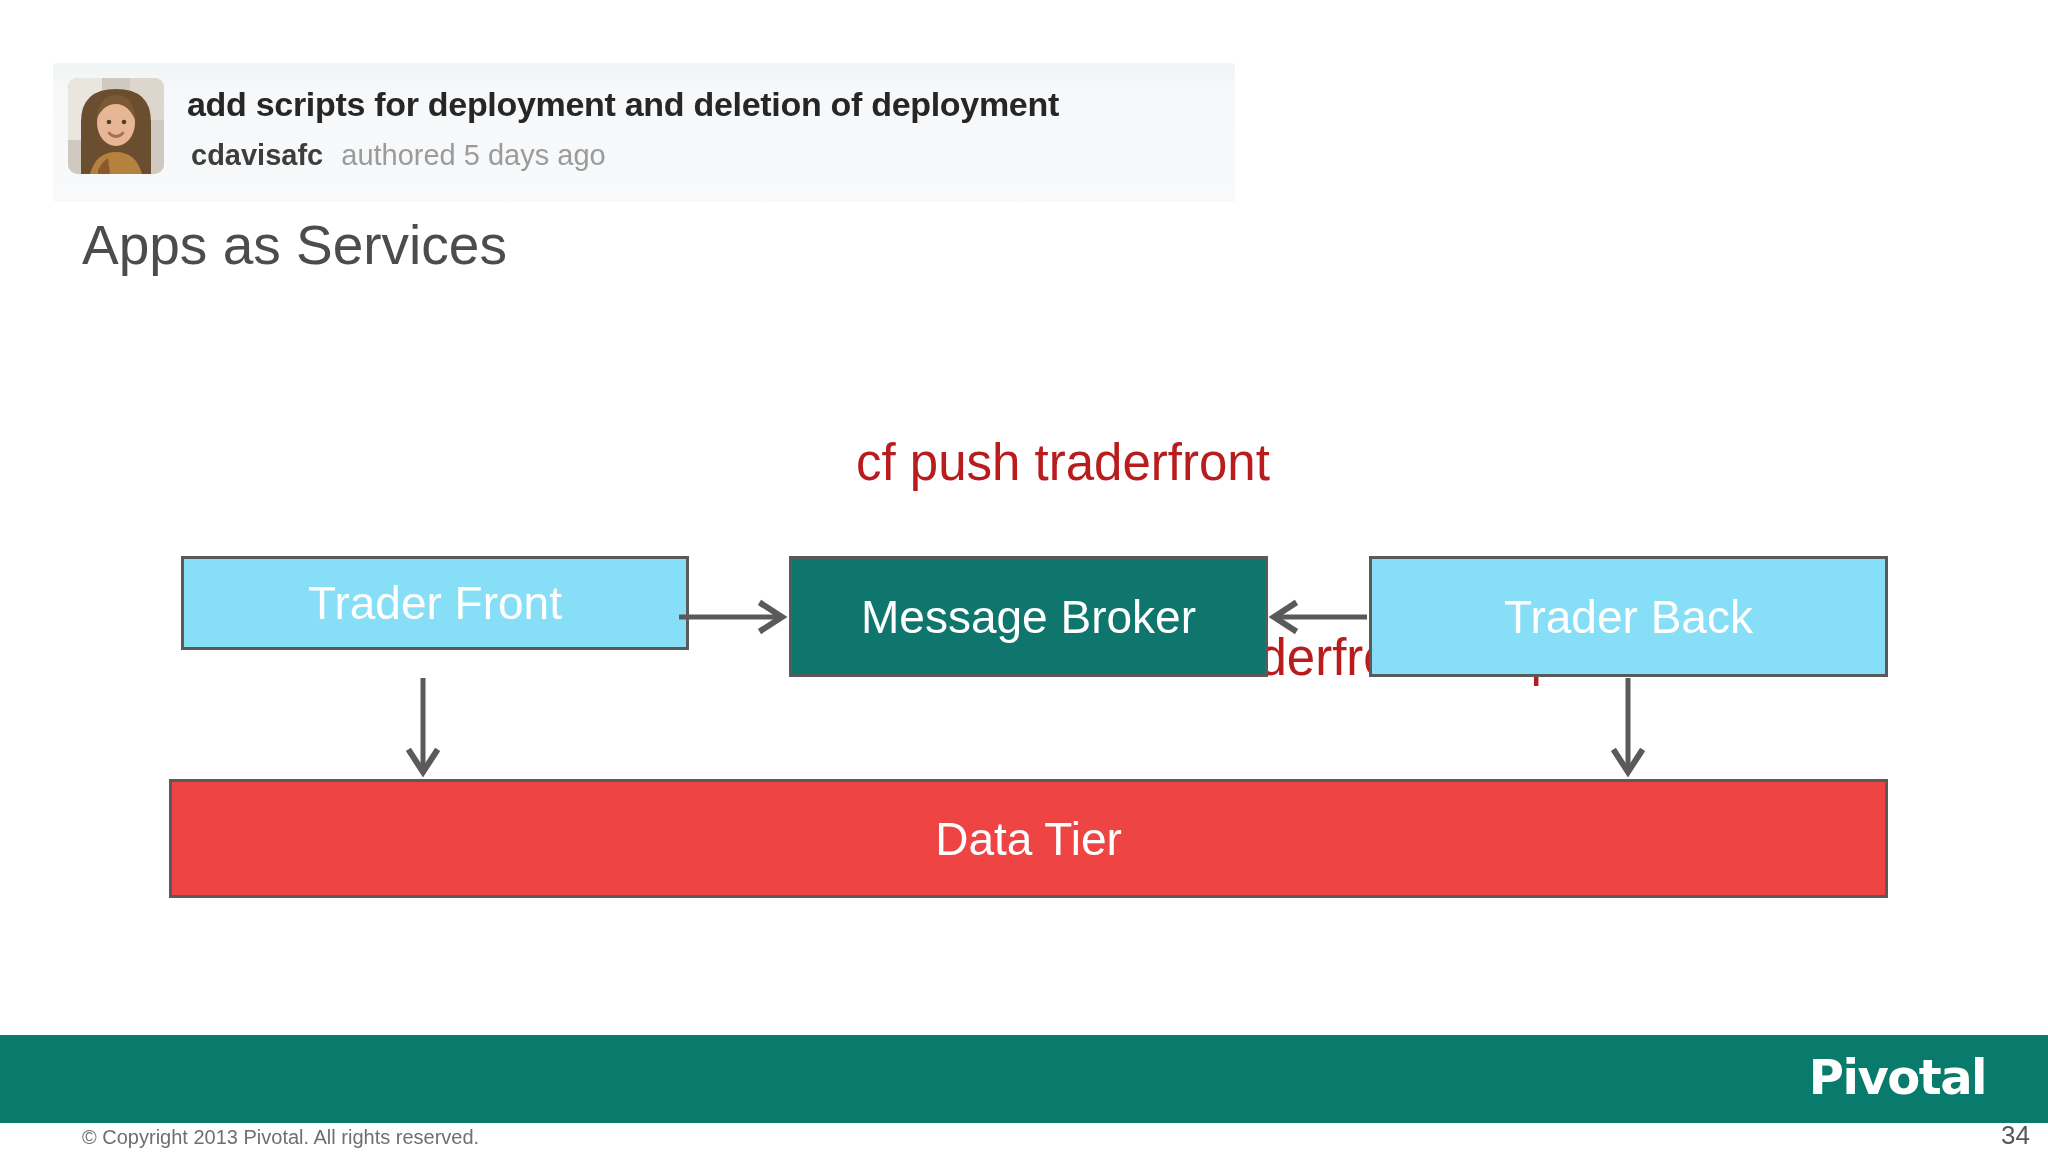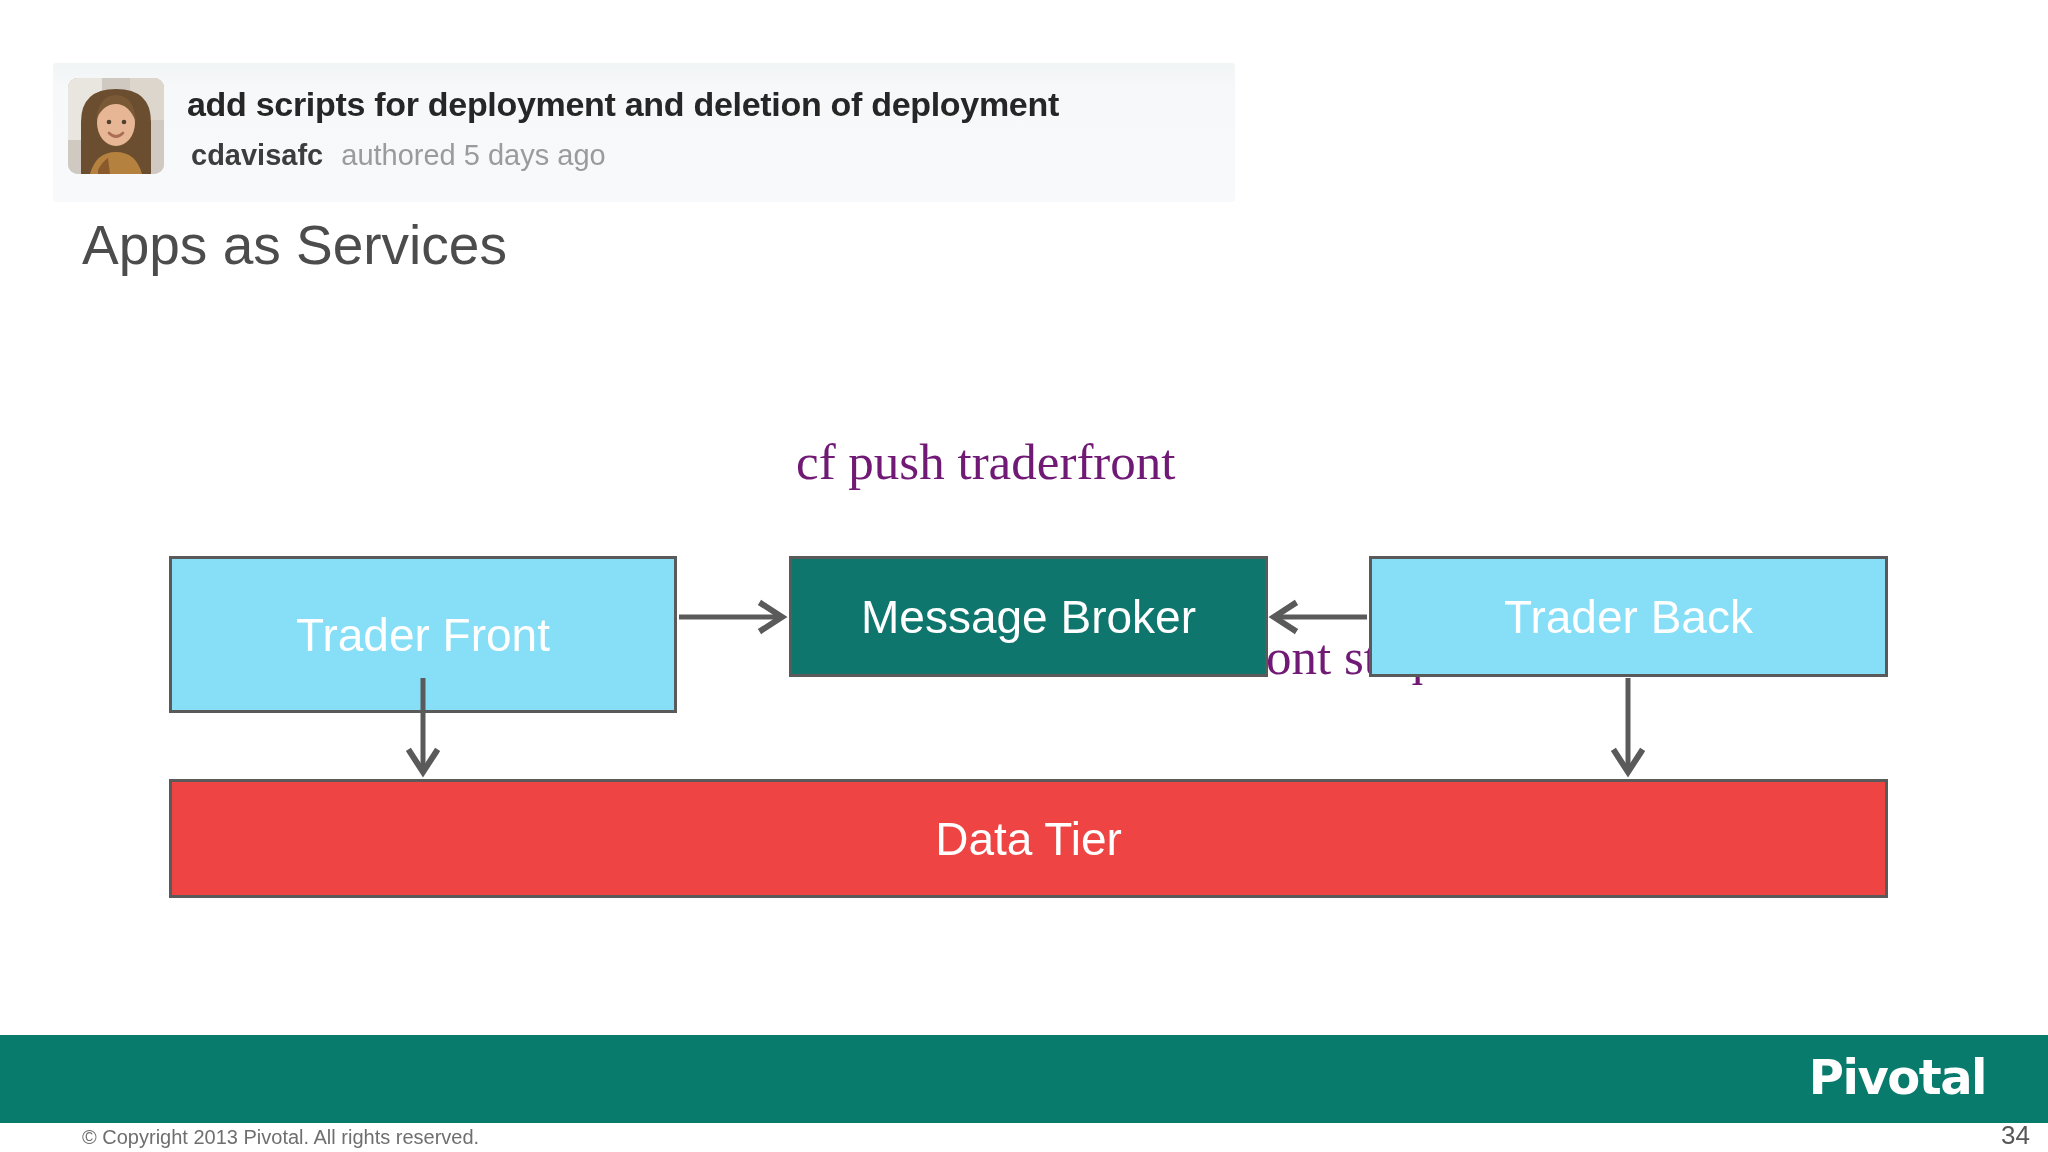--- a/index.html
+++ b/index.html
@@ -33,32 +33,32 @@
 
   
   .slide-title {
     position:absolute; left:82px; top:215px;
     font-size:55px; font-weight:400; color:#4c4c4c; line-height:1.1;
     white-space:nowrap;
   }
 
   
   .code-block {
-    position:absolute; left:796px; top:300px;
-    font-family:Liberation Serif, serif;
-    font-size:51px; line-height:65px; color:#701a75; white-space:pre;
+    position:absolute; left:856px; top:300px;
+    font-family:Liberation Sans, sans-serif;
+    font-size:51px; line-height:65px; color:#b91c1c; white-space:pre;
   }
 
   
   .node {
     position:absolute; display:flex; align-items:center; justify-content:center;
     border:3px solid #5a5a5a; color:#ffffff; font-size:46px; font-weight:400;
     white-space:nowrap;
   }
-  .node-trader-front  { left:169px;  top:556px; width:508px;  height:157px; background:#86dff7; }
+  .node-trader-front  { left:181px;  top:556px; width:508px;  height:94px; background:#86dff7; }
   .node-message-broker{ left:789px;  top:556px; width:479px;  height:121px; background:#0f766e; }
   .node-trader-back   { left:1369px; top:556px; width:519px;  height:121px; background:#86dff7; }
   .node-data-tier     { left:169px;  top:779px; width:1719px; height:119px; background:#ef4444; }
 
   .arrow-layer { position:absolute; left:0; top:0; width:2048px; height:1152px; pointer-events:none; }
 
   
   .brand-bar {
     position:absolute; left:0; top:1035px; width:2048px; height:88px;
     background:#087b6c;

